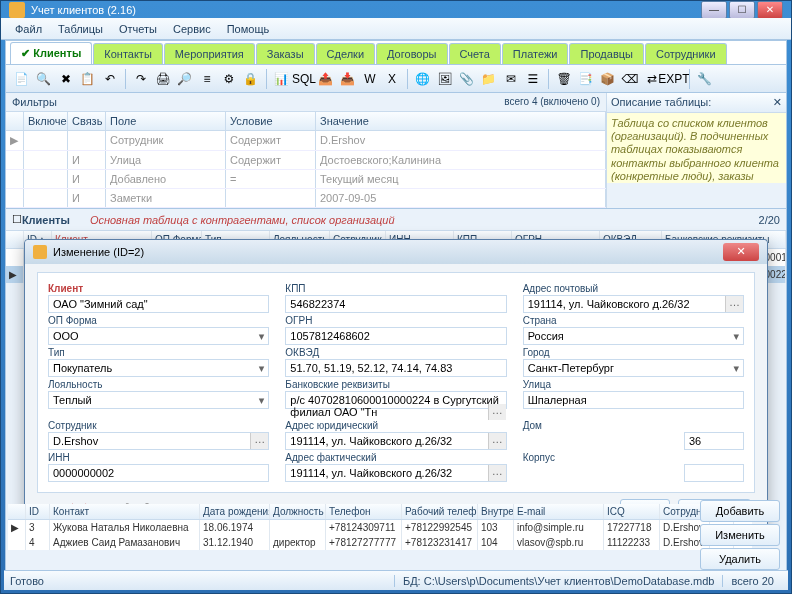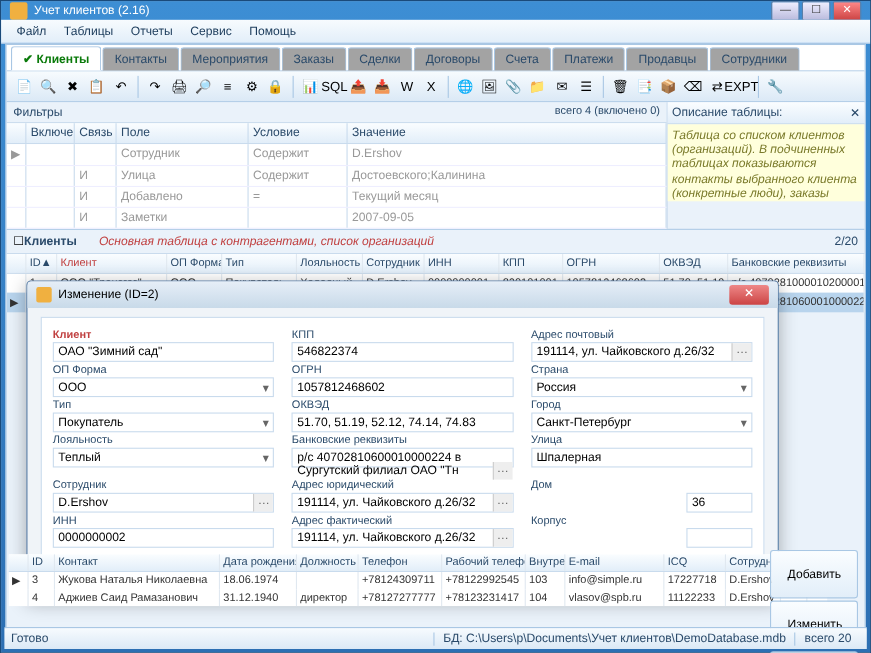--- a/index.html
+++ b/index.html
@@ -7,21 +7,21 @@
 .win { background: linear-gradient(#3d8ed4,#2c6fb3); border: 1px solid #1a4a7a; height: 594px; display: flex; flex-direction: column; }
 .titlebar { height: 17px; display: flex; align-items: center; padding: 0 8px; color: #fff; }
 .titlebar .icon { width: 16px; height: 16px; background: #f0b040; border-radius: 2px; margin-right: 6px; }
 .titlebar .spacer { flex: 1; }
 .titlebar .wbtn { width: 26px; height: 18px; background: linear-gradient(#eef,#bbd); border: 1px solid #5a7fa8; margin-left: 2px; text-align: center; border-radius: 2px; cursor: pointer; font-size: 10px; line-height: 16px; color: #333; }
 .titlebar .wbtn.cl { background: linear-gradient(#f88,#c44); color: #fff; }
 .menubar { background: linear-gradient(#f7fbfe,#e2eef9); height: 22px; display: flex; align-items: center; padding: 0 6px; border-bottom: 1px solid #a9c7e4; }
 .menubar span { padding: 3px 8px; color: #1a3a5a; cursor: pointer; }
 .content { background: #eaf2fa; flex: 1; display: flex; flex-direction: column; border: 1px solid #a9c7e4; margin: 0 4px 4px 4px; overflow: hidden; }
 .tabs { display: flex; background: #fff; border-bottom: 1px solid #a9c7e4; height: 24px; align-items: flex-end; padding-left: 4px; }
-.tab { padding: 4px 10px; border: 1px solid #a9c7e4; border-bottom: none; background: #a3a3a3; margin-right: 1px; border-radius: 3px 3px 0 0; cursor: pointer; color: #2a4a6a; }
+.tab { padding: 4px 10px; border: 1px solid #a9c7e4; border-bottom: none; background: #bef264; margin-right: 1px; border-radius: 3px 3px 0 0; cursor: pointer; color: #2a4a6a; }
 .tab.active { background: #fff; color: #0a7a0a; font-weight: bold; }
 .tab.active::before { content: "✔ "; color: #0a7a0a; }
 .toolbar { background: linear-gradient(#f7fbfe,#dbe9f6); height: 28px; display: flex; align-items: center; padding: 0 6px; border-bottom: 1px solid #a9c7e4; gap: 2px; }
 .tbtn { width: 20px; height: 20px; border: 1px solid transparent; display: flex; align-items: center; justify-content: center; cursor: pointer; border-radius: 2px; font-size: 12px; }
 .tsep { width: 1px; height: 20px; background: #a9c7e4; margin: 0 3px; }
 .filterbar { display: flex; background: #eaf2fa; border-bottom: 1px solid #a9c7e4; }
 .filterleft { flex: 1; }
 .filterhdr { display: grid; grid-template-columns: 18px 44px 38px 120px 90px 1fr; background: linear-gradient(#fafdff,#e2eef9); border-bottom: 1px solid #c9dbed; }
 .filterhdr div, .filterrow div { padding: 3px 4px; border-right: 1px solid #c9dbed; color: #2a4a6a; overflow: hidden; white-space: nowrap; }
 .filterrow { display: grid; grid-template-columns: 18px 44px 38px 120px 90px 1fr; background: #fff; border-bottom: 1px solid #eef; }
@@ -35,21 +35,21 @@
 .gridtitle .cnt { color: #2a4a6a; margin-left: 42px; }
 .grid { background: #fff; }
 .ghdr, .grow { display: grid; grid-template-columns: 18px 28px 100px 50px 68px 60px 56px 68px 58px 88px 62px 1fr; }
 .ghdr { background: linear-gradient(#fafdff,#e2eef9); border-bottom: 1px solid #c9dbed; }
 .ghdr div, .grow div { padding: 3px 3px; border-right: 1px solid #e0e8f0; overflow: hidden; white-space: nowrap; font-size: 10px; }
 .ghdr div { color: #2a4a6a; }
 .ghdr .red { color: #c04040; }
 .grow div { color: #333; }
 .grow.sel { background: #b8d4ed; }
 .grow.sel div:nth-child(3) { text-decoration: underline dotted; }
-.dialog { position: absolute; left: 24px; top: 239px; width: 684px; background: #f0f4f8; border: 1px solid #5a7fa8; box-shadow: 0 4px 16px rgba(0,0,0,0.3); border-radius: 4px; margin-top: 16px; }
+.dialog { position: absolute; left: 24px; top: 239px; width: 744px; background: #f0f4f8; border: 1px solid #5a7fa8; box-shadow: 0 4px 16px rgba(0,0,0,0.3); border-radius: 4px; }
 .dialog .dtitle { background: linear-gradient(#e6eef7,#c8dae9); height: 24px; display: flex; align-items: center; padding: 0 8px; border-radius: 4px 4px 0 0; }
 .dialog .dtitle .icon { width: 14px; height: 14px; background: #f0b040; border-radius: 2px; margin-right: 6px; }
 .dialog .dtitle .spacer { flex: 1; }
 .dialog .dtitle .dclose { width: 36px; height: 18px; background: linear-gradient(#e88,#c44); border-radius: 3px; text-align: center; color: #fff; cursor: pointer; line-height: 17px; }
 .dbody { padding: 8px 12px; }
 .form { display: grid; grid-template-columns: 1fr 1fr 1fr; gap: 2px 16px; background: #fff; border: 1px solid #c9dbed; padding: 10px; }
 .fld label { display: block; color: #2a4a6a; font-size: 10px; margin-bottom: 1px; }
 .fld label.red { color: #c04040; font-weight: bold; }
 .fld .inp { border: 1px solid #c9dbed; background: #fff; padding: 2px 4px; height: 18px; width: 100%; font-size: 11px; }
 .fld .inp.sel::after { content: "▾"; float: right; color: #666; }
@@ -57,21 +57,21 @@
 .dnav { display: flex; align-items: center; padding: 6px 4px 0 4px; gap: 4px; }
 .dnav .nbtn { width: 16px; height: 16px; text-align: center; cursor: pointer; color: #c04040; font-size: 10px; }
 .dnav .spacer { flex: 1; }
 .dnav .okbtn { border: 1px solid #a9c7e4; background: linear-gradient(#fafdff,#e2eef9); padding: 3px 16px; border-radius: 3px; cursor: pointer; margin-left: 4px; }
 .bottomgrid { position: absolute; left: 8px; top: 504px; width: 744px; background: #fff; }
 .bhdr, .brow { display: grid; grid-template-columns: 18px 24px 150px 70px 56px 76px 76px 36px 90px 56px 50px 24px; }
 .bhdr { background: linear-gradient(#fafdff,#e2eef9); border-bottom: 1px solid #c9dbed; }
 .bhdr div, .brow div { padding: 2px 3px; border-right: 1px solid #e0e8f0; overflow: hidden; white-space: nowrap; font-size: 10px; color: #333; }
 .bhdr div { color: #2a4a6a; }
 .actbtns { position: absolute; right: 12px; top: 500px; width: 80px; }
-.actbtns button { display: block; width: 100%; margin-bottom: 2px; padding: 15px; border: 1px solid #a9c7e4; background: linear-gradient(#fafdff,#e2eef9); border-radius: 3px; cursor: pointer; font-size: 11px; }
+.actbtns button { display: block; width: 100%; margin-bottom: 2px; padding: 4px; border: 1px solid #a9c7e4; background: linear-gradient(#fafdff,#e2eef9); border-radius: 3px; cursor: pointer; font-size: 11px; }
 .statusbar { position: absolute; bottom: 4px; left: 4px; right: 4px; height: 20px; background: linear-gradient(#f7fbfe,#dbe9f6); border-top: 1px solid #a9c7e4; display: flex; align-items: center; padding: 0 6px; color: #2a4a6a; font-size: 10px; }
 .statusbar .spacer { flex: 1; }
 .statusbar .seg { border-left: 1px solid #a9c7e4; padding: 0 8px; text-align: center; }
 </style>
 </head>
 <body>
 
 <div class="win">
   <div class="titlebar">
     <div class="icon"></div>

